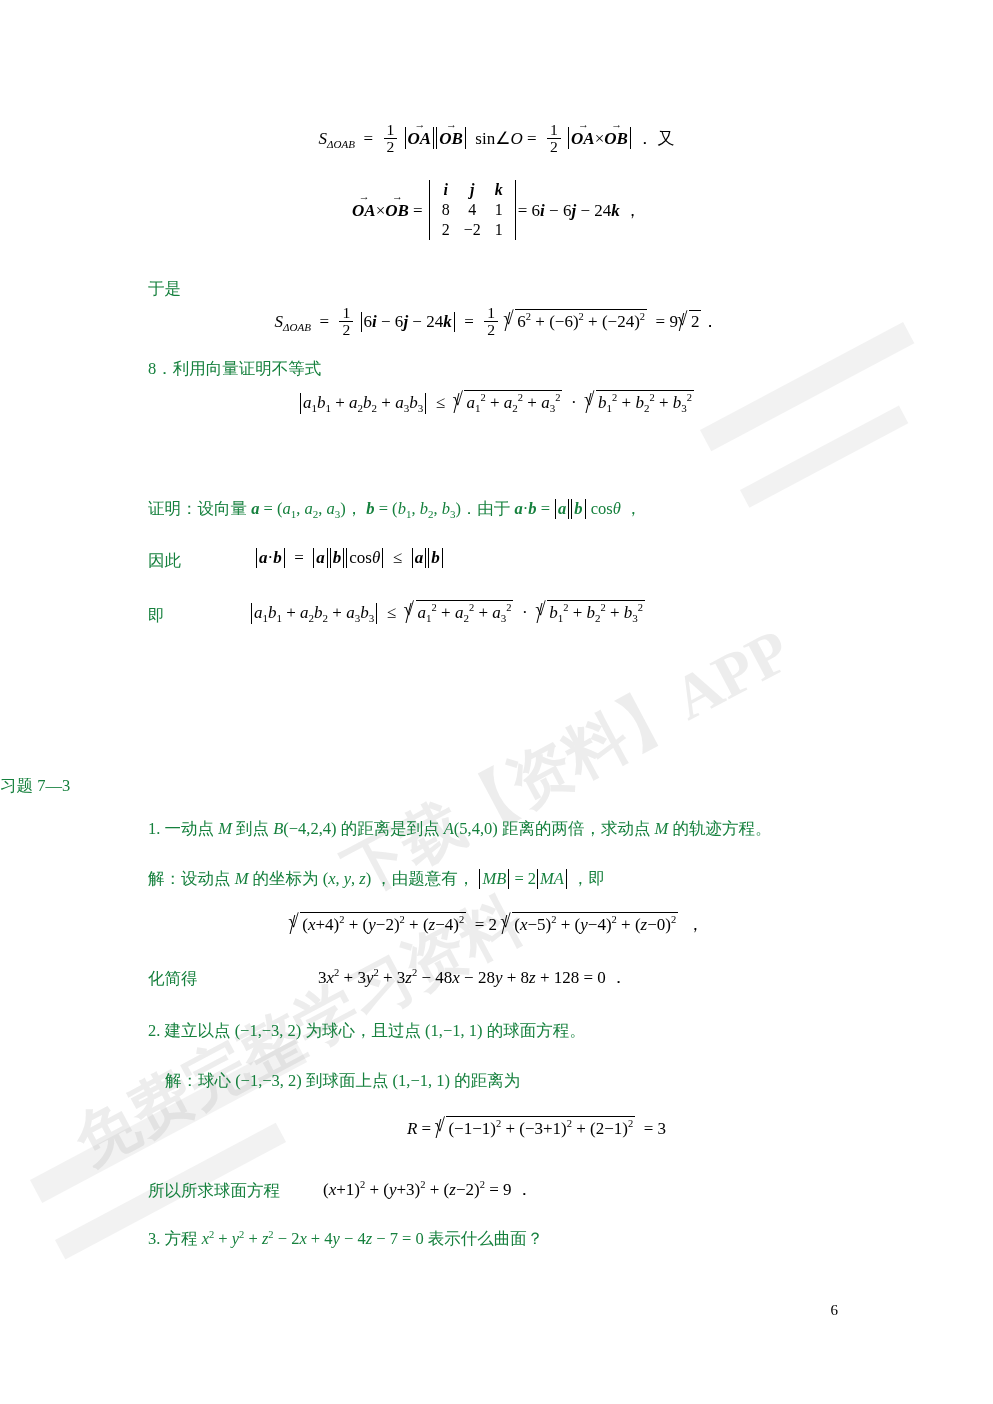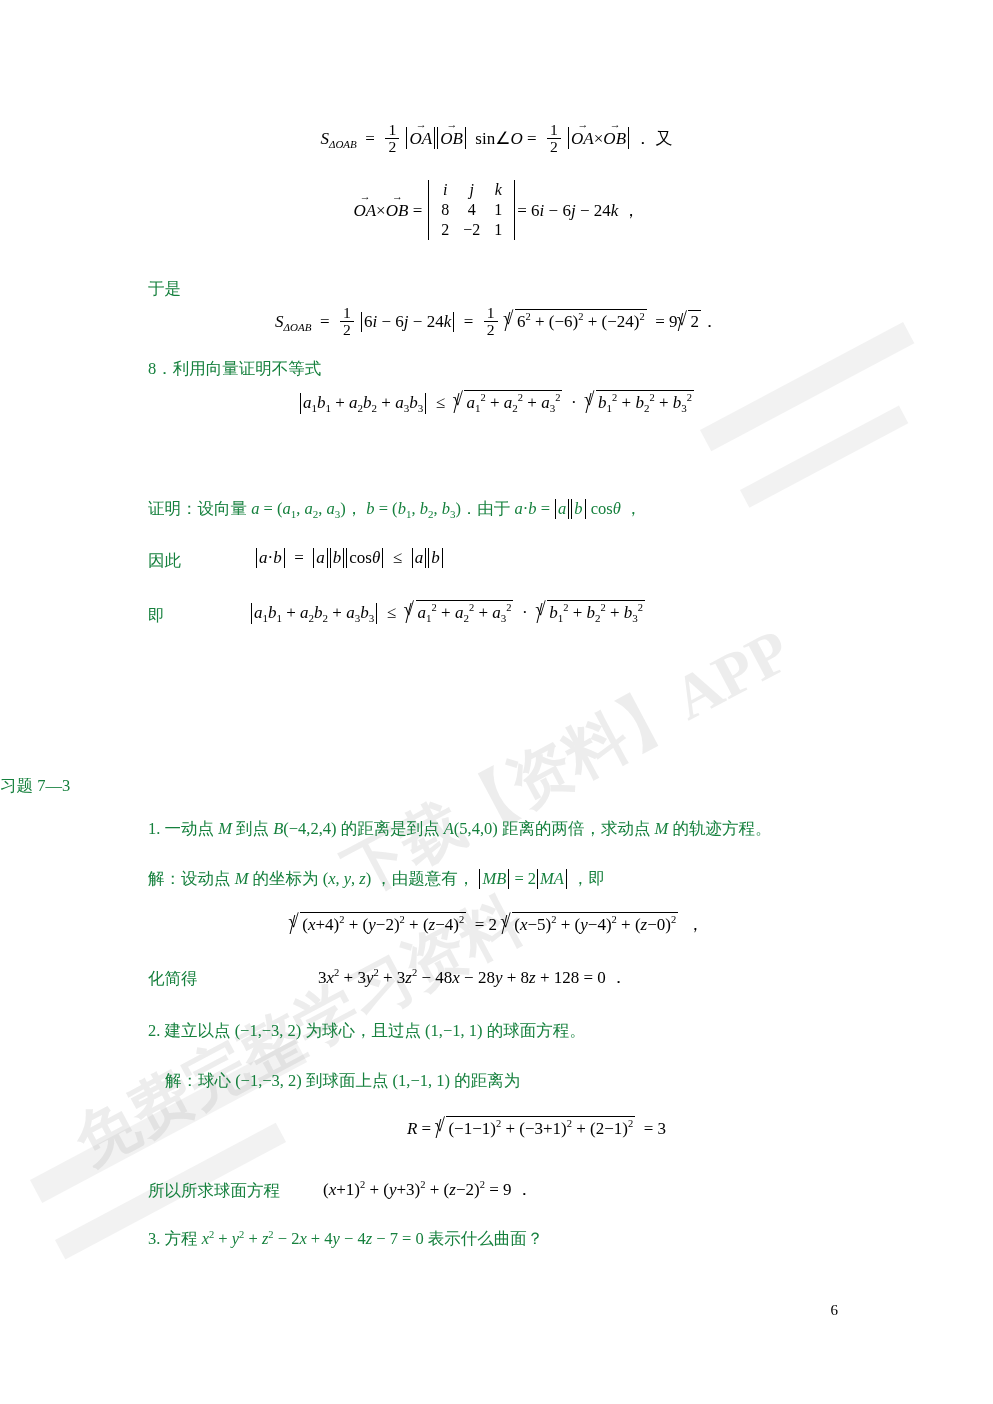--- a/index.html
+++ b/index.html
@@ -34,21 +34,21 @@
   }
   .content{
     position:absolute;
     left:0;top:0;width:993px;height:1404px;
   }
   .blk{position:absolute;}
   .ctr{width:100%;text-align:center;}
   .body-cn{font-family:"Liberation Serif", serif;font-size:16.5px;color:#15803d;}
   .math{font-family:"Liberation Serif", serif;font-size:17px;color:#000;}
   i.v{font-style:italic;}
-  b.bi{font-style:italic;font-weight:normal;}
+  b.bi{font-style:italic;font-weight:bold;}
   sub{font-size:11px;}
   sup{font-size:10.5px;}
   
   .frac{display:inline-block;vertical-align:-0.55em;text-align:center;font-size:0.92em;line-height:1.05;margin:0 2px;}
   .frac .num{display:block;border-bottom:1px solid #000;padding:0 3px;}
   .frac .den{display:block;padding:0 3px;}
   
   .vec{position:relative;display:inline-block;padding-top:2px;}
   .vec .arr{position:absolute;left:0;right:0;top:-9px;text-align:center;font-size:11px;letter-spacing:-1px;color:#000;}
   

